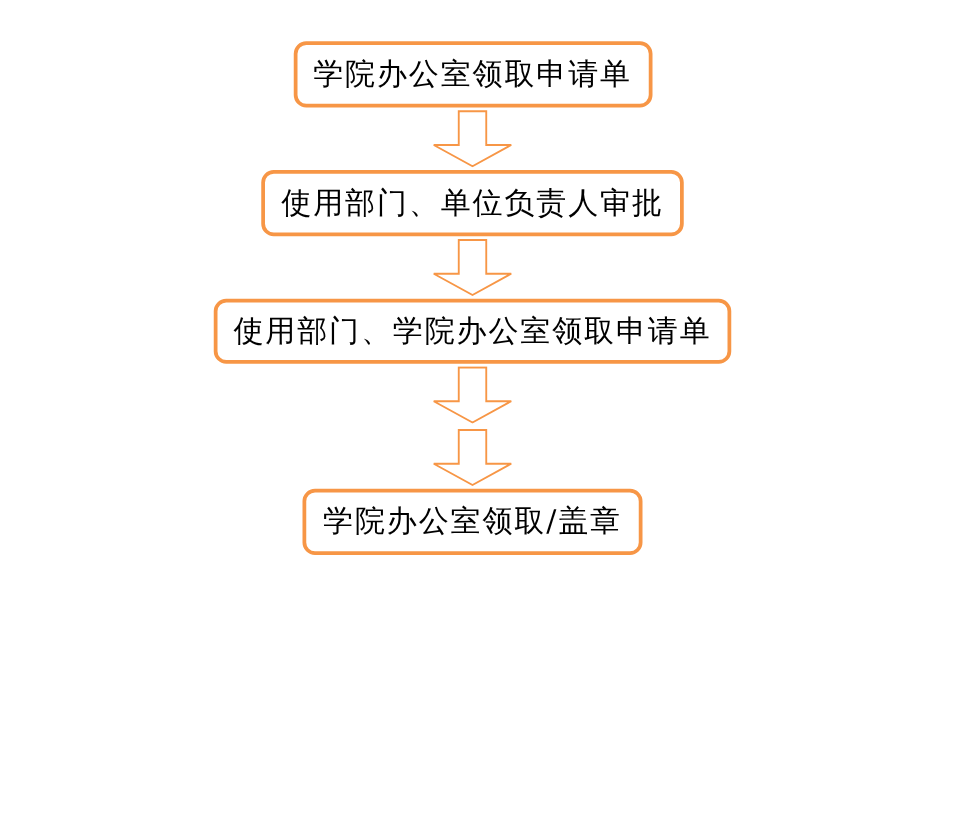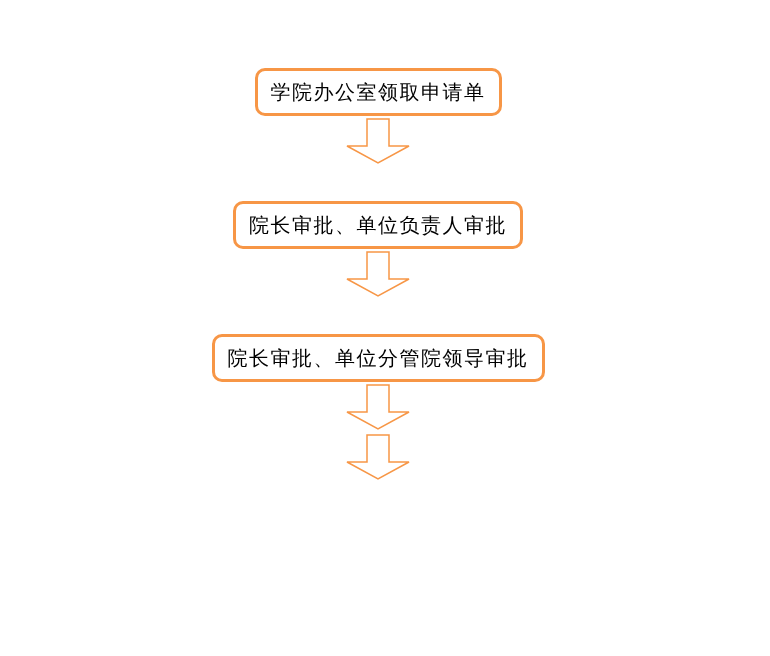--- a/index.html
+++ b/index.html
@@ -34,26 +34,25 @@
   .step-box {
     box-sizing: border-box;
     min-height: 46px;
     padding: 9px 13px;
     border: 3px solid #F79646;
     border-radius: 10px;
     background: #ffffff;
     display: flex;
     align-items: center;
     justify-content: center;
-    font-size: 20px;
+    font-size: 24px;
     line-height: 1.2;
     letter-spacing: 1.5px;
     color: #000000;
     white-space: nowrap;
-    margin-top: 35px;
   }
   .arrow-wrap {
     margin: 2px 0;
     width: 64px;
     height: 46px;
     display: flex;
     align-items: center;
     justify-content: center;
   }
   .arrow-wrap svg {
@@ -70,41 +69,44 @@
       <span>学院办公室领取申请单</span>
     </div>
 
     <div class="arrow-wrap">
       <svg width="64" height="46" viewBox="0 0 64 46">
         <polygon points="21,1 43,1 43,28 63,28 32,45 1,28 21,28" fill="#ffffff" stroke="#F79646" stroke-width="1.5" stroke-linejoin="miter"></polygon>
       </svg>
     </div>
 
     <div class="step-box">
-      <span>院长审批、单位负责人审批</span>
+      <span>使用部门、单位负责人审批</span>
     </div>
 
     <div class="arrow-wrap">
       <svg width="64" height="46" viewBox="0 0 64 46">
         <polygon points="21,1 43,1 43,28 63,28 32,45 1,28 21,28" fill="#ffffff" stroke="#F79646" stroke-width="1.5" stroke-linejoin="miter"></polygon>
       </svg>
     </div>
 
     <div class="step-box">
-      <span>院长审批、单位分管院领导审批</span>
+      <span>使用部门、学院办公室领取申请单</span>
     </div>
 
     <div class="arrow-wrap">
       <svg width="64" height="46" viewBox="0 0 64 46">
         <polygon points="21,1 43,1 43,28 63,28 32,45 1,28 21,28" fill="#ffffff" stroke="#F79646" stroke-width="1.5" stroke-linejoin="miter"></polygon>
       </svg>
     </div>
 
 
     <div class="arrow-wrap">
       <svg width="64" height="46" viewBox="0 0 64 46">
         <polygon points="21,1 43,1 43,28 63,28 32,45 1,28 21,28" fill="#ffffff" stroke="#F79646" stroke-width="1.5" stroke-linejoin="miter"></polygon>
       </svg>
     </div>
 
+    <div class="step-box">
+      <span>学院办公室领取/盖章</span>
+    </div>
 
   </div>
 </div>
 
 </body></html>

